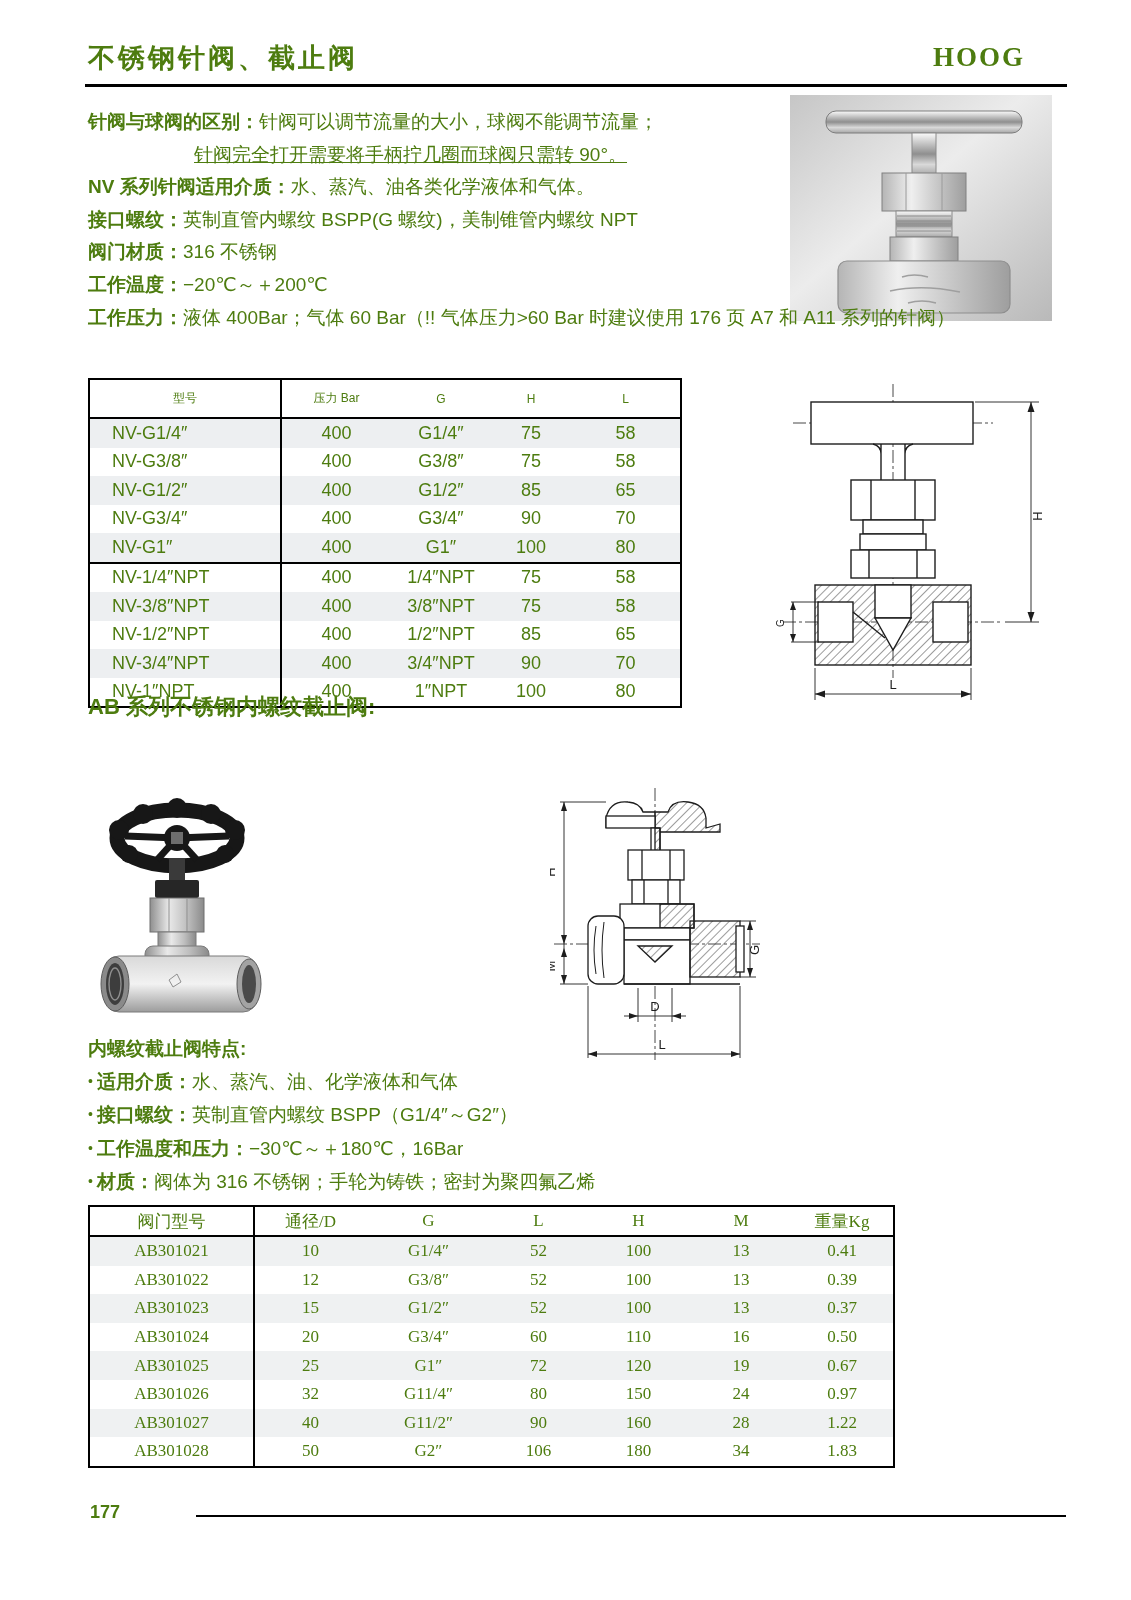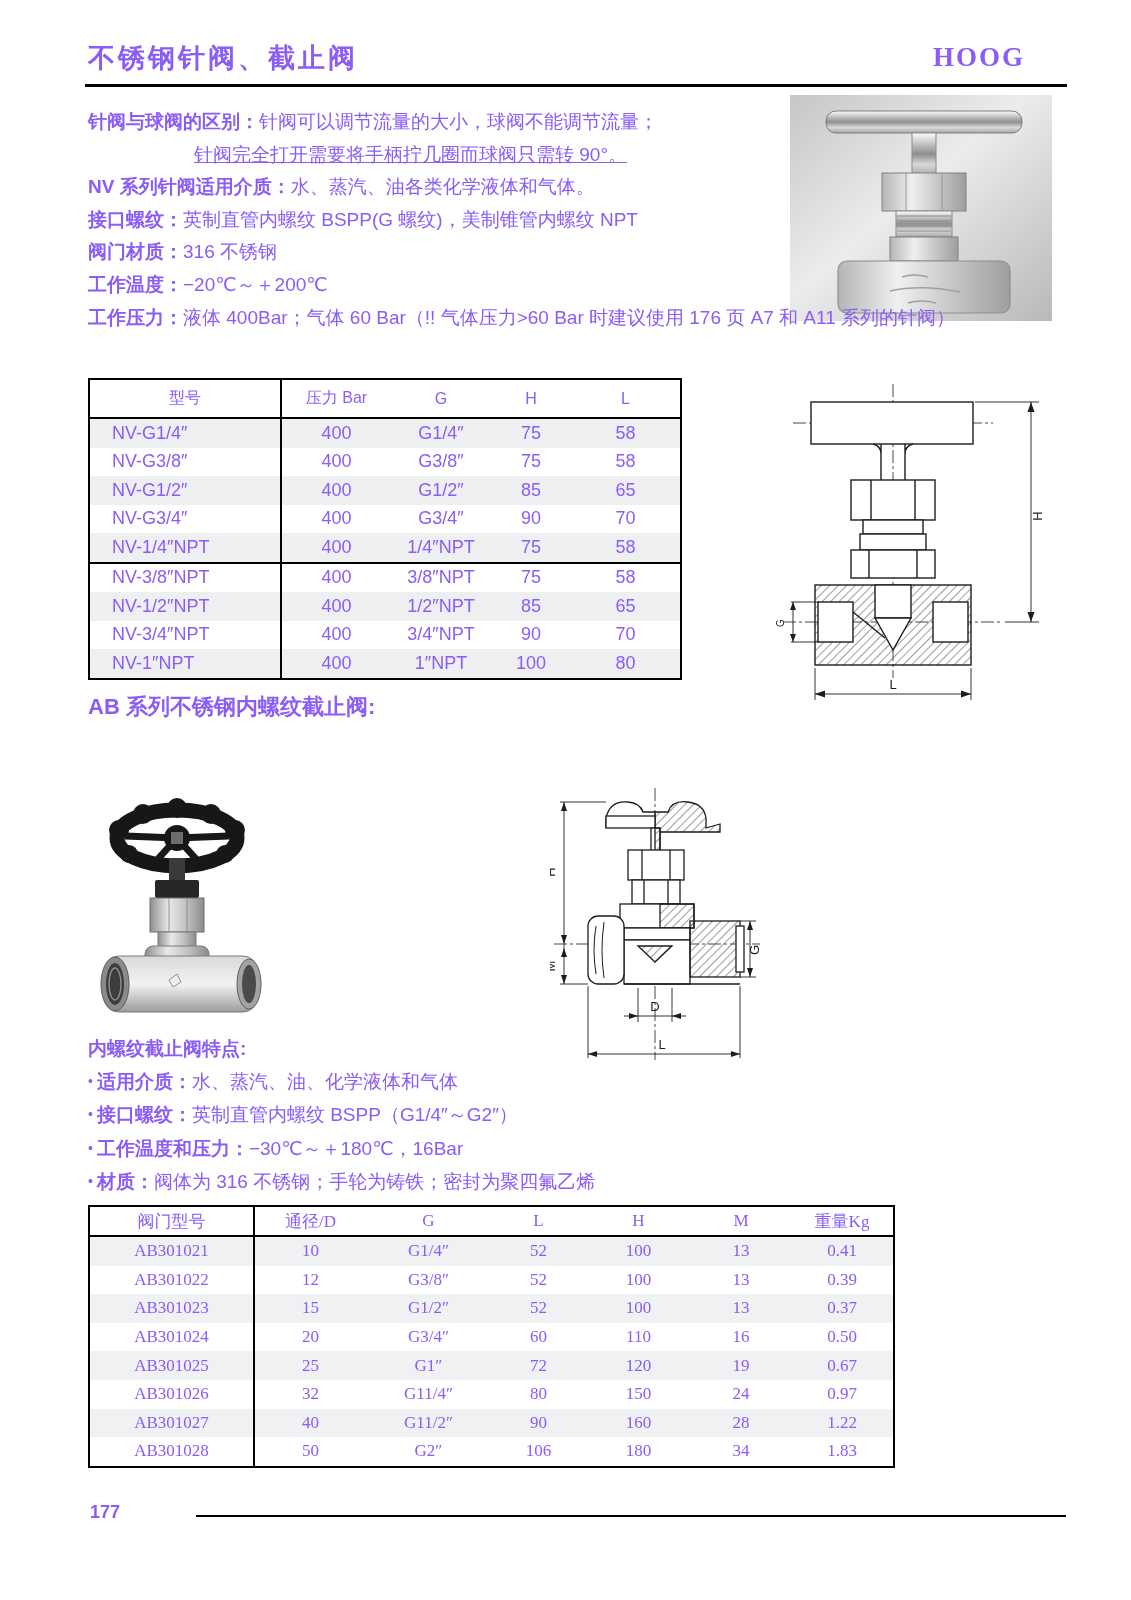--- a/index.html
+++ b/index.html
@@ -1,34 +1,34 @@
 <!DOCTYPE html>
 <html><head>
 <meta charset="utf-8">
 <style>
   html,body{margin:0;padding:0;background:#fff;}
   .page{position:relative;width:1131px;height:1600px;background:#ffffff;
-        font-family:"Liberation Sans","DejaVu Sans",sans-serif;color:#8b5cf6;overflow:hidden;}
+        font-family:"Liberation Sans","DejaVu Sans",sans-serif;color:#4d7c0f;overflow:hidden;}
   .abs{position:absolute;}
 
   
   .page-title{left:88px;top:40px;font-size:27px;font-weight:700;letter-spacing:3px;}
   .brand{left:933px;top:42px;font-size:27px;font-weight:700;font-family:"Liberation Serif","DejaVu Serif",serif;letter-spacing:2px;}
   .header-rule{left:85px;top:84px;width:982px;height:3px;background:#000;}
 
   
   .intro{left:88px;top:106px;width:920px;font-size:19px;line-height:32.6px;white-space:nowrap;}
   .intro b{font-weight:700;}
   .indent{margin-left:106px;text-decoration:underline;}
 
   
   table{border-collapse:collapse;table-layout:fixed;position:absolute;background:#fff;}
   th,td{padding:0;text-align:center;font-weight:400;overflow:hidden;}
   .nv-table{left:88px;top:378px;width:592px;border:2px solid #000;font-size:18px;}
-  .nv-table th{height:37px;border-bottom:2px solid #000;font-size:16px;}
+  .nv-table th{height:37px;border-bottom:2px solid #000;font-size:12px;}
   .nv-table td{height:28.5px;}
   .nv-table th:first-child,.nv-table td:first-child{border-right:2px solid #000;}
   .nv-table td:first-child{text-align:left;padding-left:22px;}
   .nv-table tbody tr:nth-child(odd){background:#edeff1;}
   .nv-table tbody tr:nth-child(5) td{border-bottom:2px solid #000;}
 
   .ab-table{left:88px;top:1205px;width:805px;border:2px solid #000;
             font-family:"Liberation Serif","DejaVu Serif",serif;font-size:17px;}
   .ab-table th{height:28px;border-bottom:2px solid #000;margin-left:40px;}
   .ab-table td{height:28.6px;}
@@ -145,20 +145,27 @@
           <td>65</td>
         </tr>
         <tr>
           <td>NV-G3/4″</td>
           <td>400</td>
           <td>G3/4″</td>
           <td>90</td>
           <td>70</td>
         </tr>
         <tr>
+          <td>NV-G1″</td>
+          <td>400</td>
+          <td>G1″</td>
+          <td>100</td>
+          <td>80</td>
+        </tr>
+        <tr>
           <td>NV-1/4″NPT</td>
           <td>400</td>
           <td>1/4″NPT</td>
           <td>75</td>
           <td>58</td>
         </tr>
         <tr>
           <td>NV-3/8″NPT</td>
           <td>400</td>
           <td>3/8″NPT</td>

